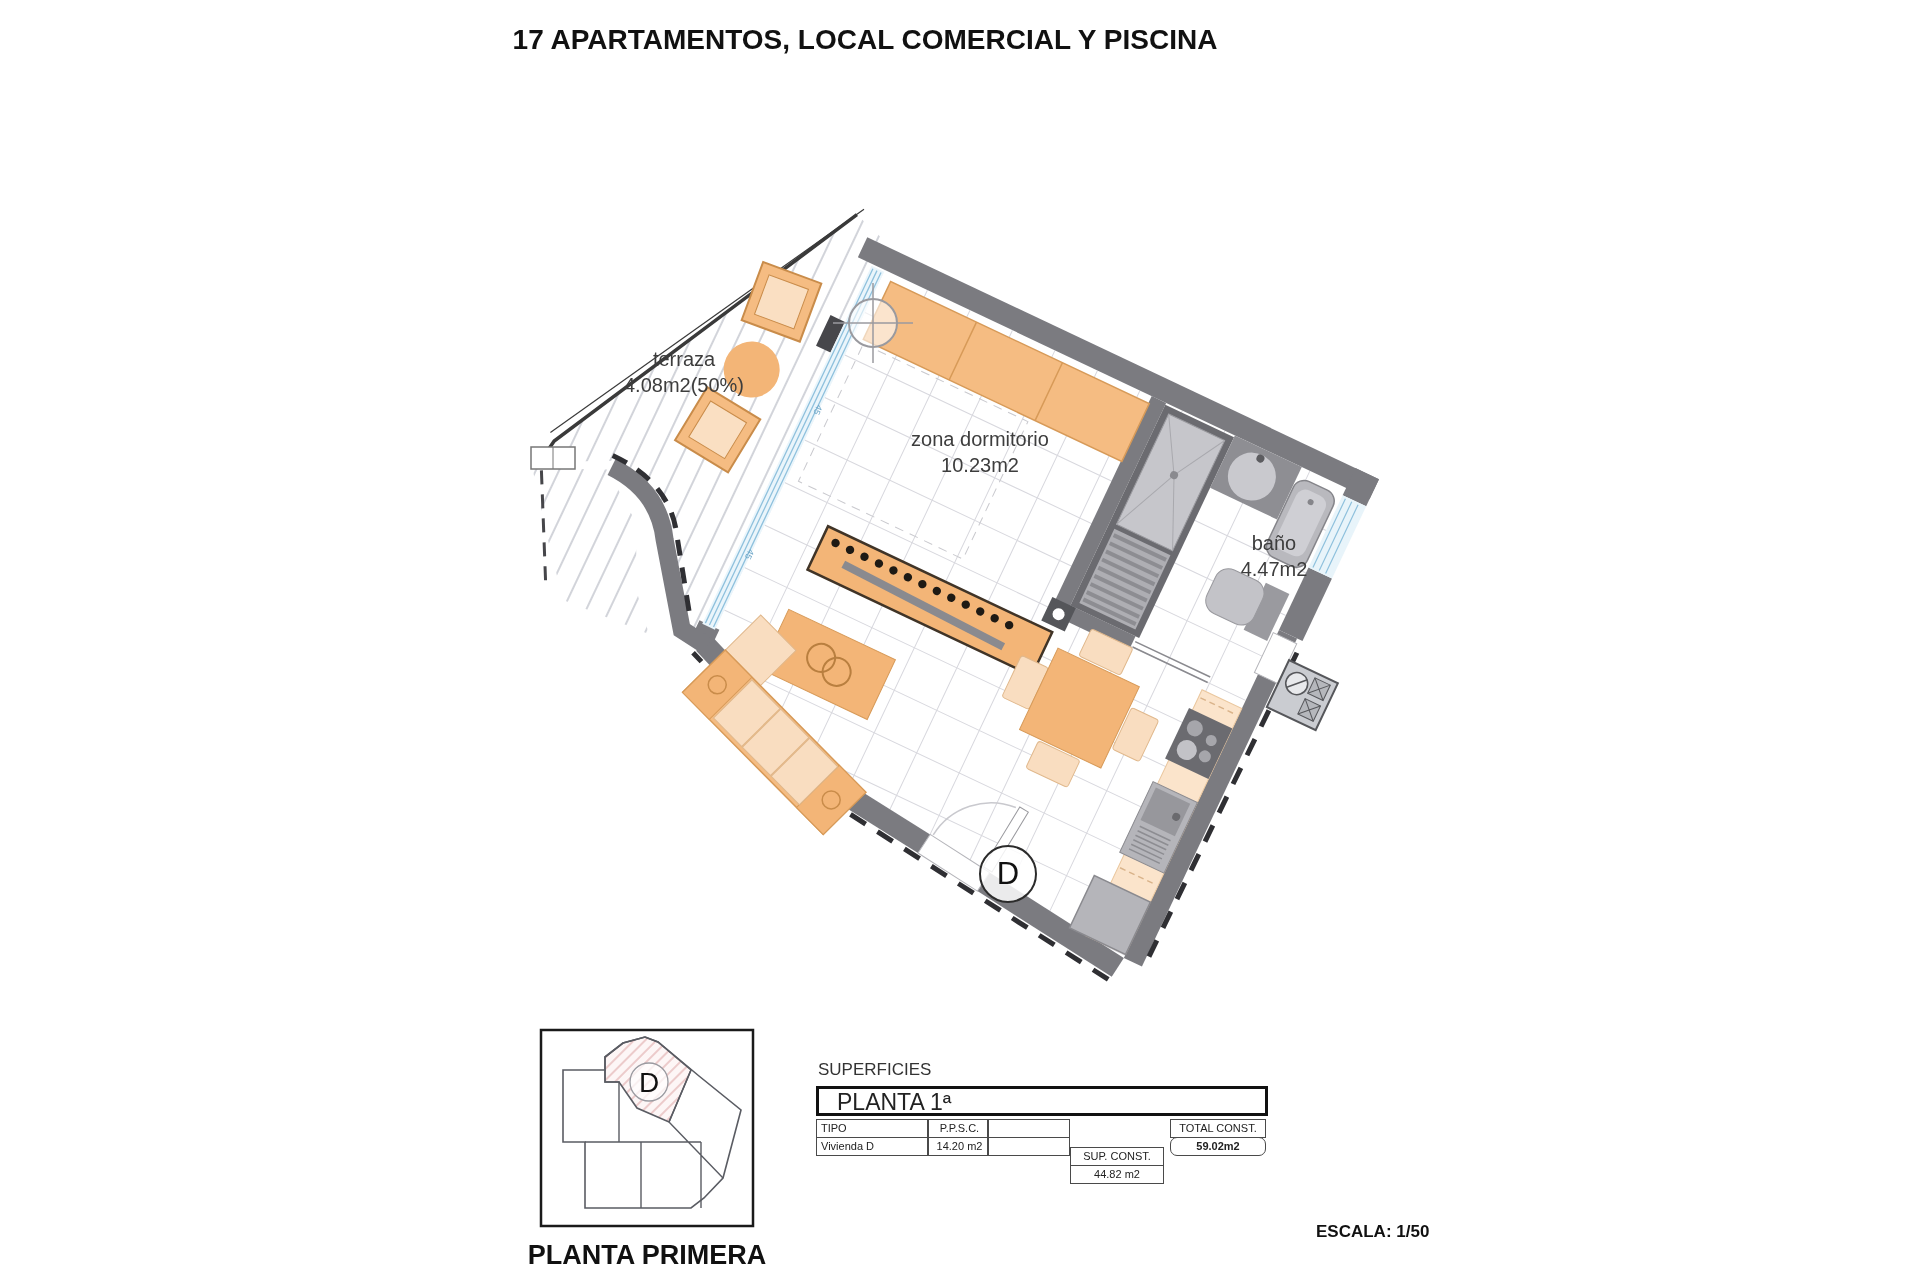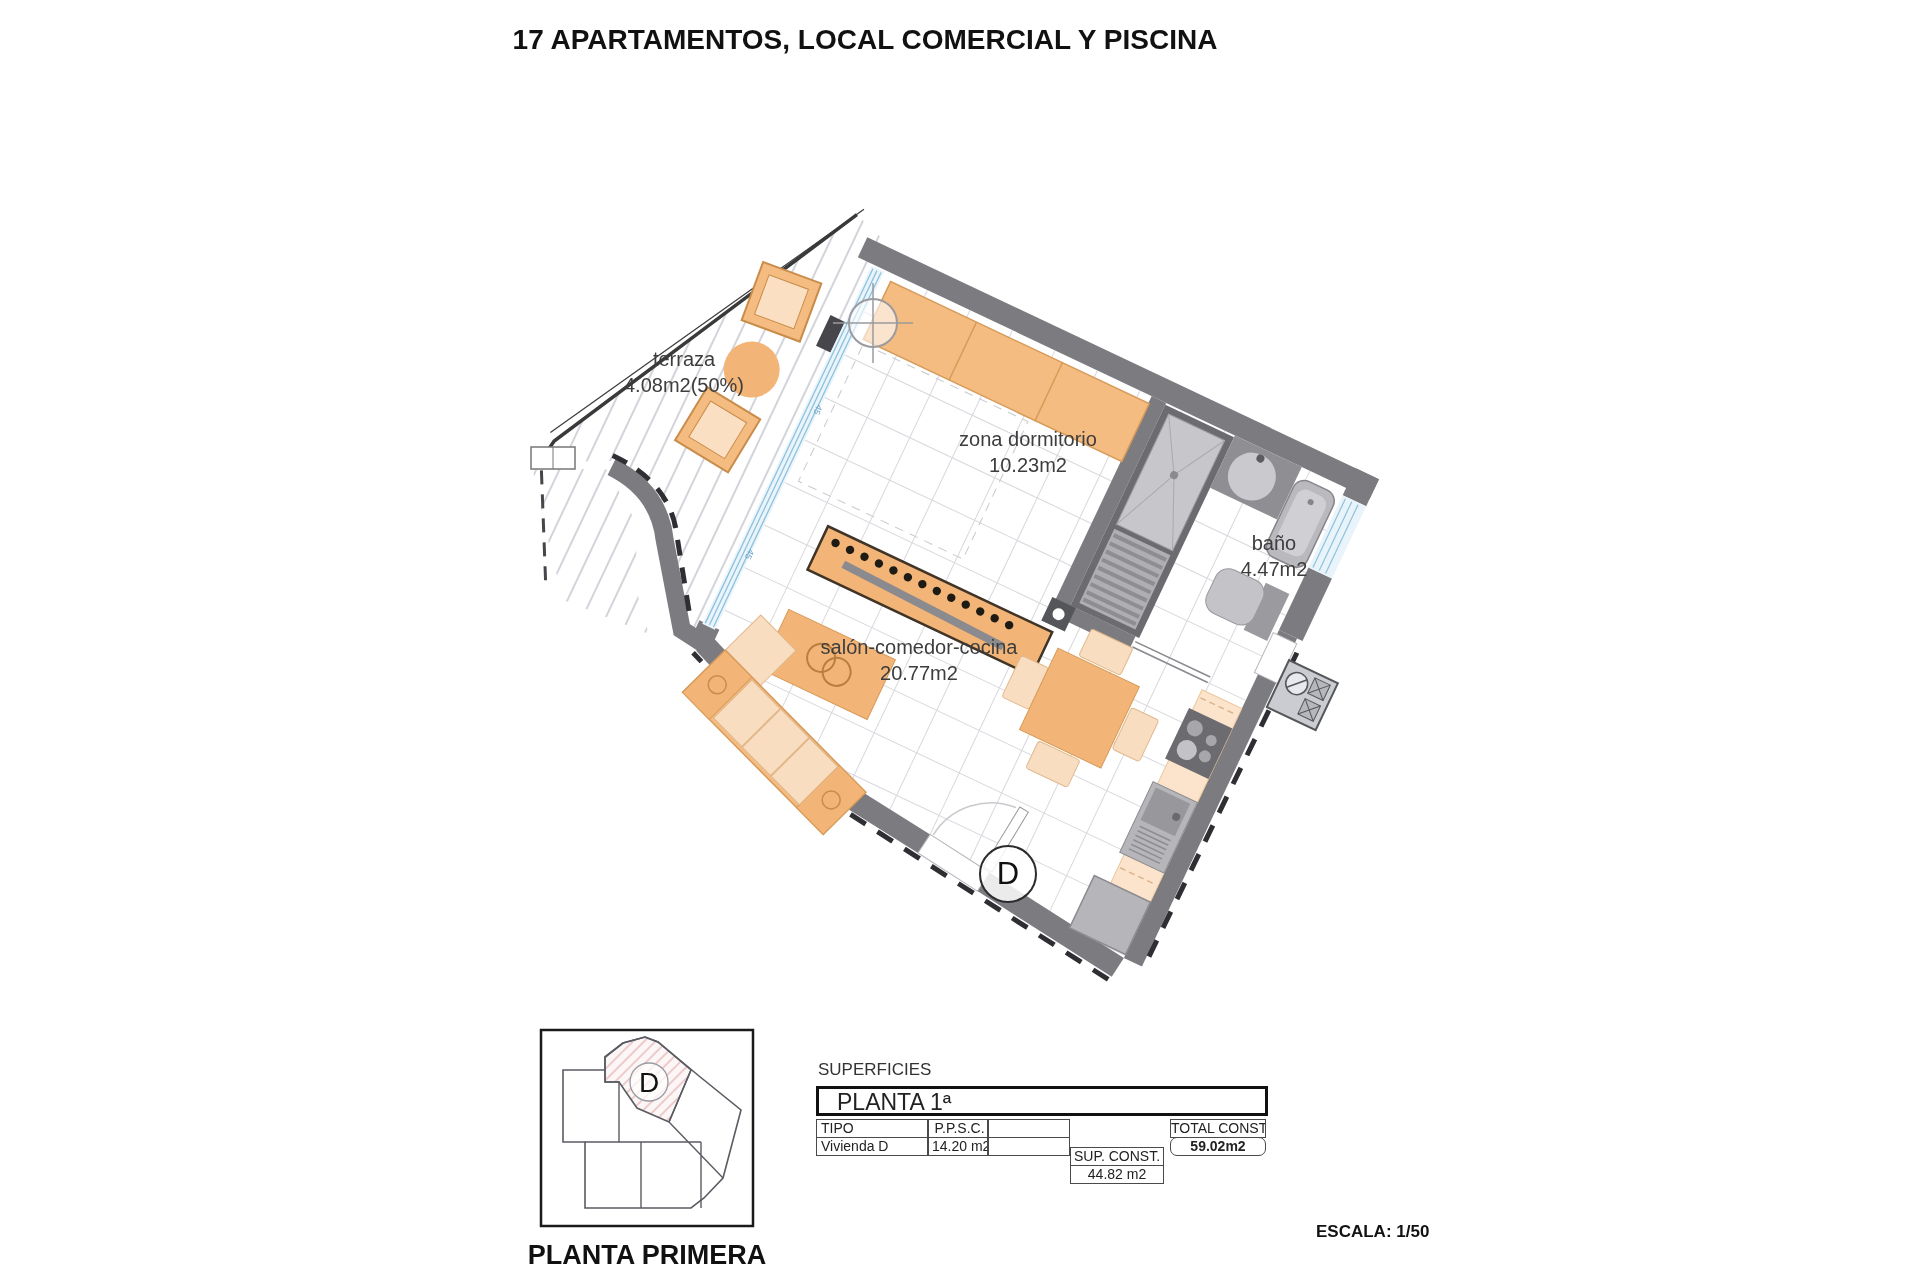--- a/index.html
+++ b/index.html
@@ -11,21 +11,21 @@
   .room-label{transform:translate(-50%,-50%);text-align:center;font-size:20px;line-height:1.3;
               color:#3d3d3d;white-space:nowrap;margin-left:21px;}
   .badge{transform:translate(-50%,-50%);width:54px;height:54px;border:2px solid #2b2b2b;
          border-radius:50%;background:rgba(255,255,255,.85);display:flex;align-items:center;
          justify-content:center;font-size:31px;color:#111;}
   .caption{transform:translateX(-50%);font-size:27px;font-weight:bold;color:#111;white-space:nowrap;}
   .tbl-heading{font-size:17px;color:#333;}
   .planta-box{width:452px;height:30px;border:3px solid #111;box-sizing:border-box;}
   .planta-box span{font-size:23px;color:#222;padding-left:18px;line-height:26px;display:inline-block;}
   .trow{display:flex;}
-  .tcell{box-sizing:border-box;border:1.5px solid #4a4a4a;font-size:14px;color:#222;
+  .tcell{box-sizing:border-box;border:1.5px solid #4a4a4a;font-size:11px;color:#222;
          height:19px;line-height:16px;overflow:hidden;white-space:nowrap;}
   .c0{width:112px;padding-left:4px;}
   .c1{width:60px;padding-left:3px;text-align:center;}
   .c2{width:82px;}
   .c3{width:94px;text-align:center;margin-top:28px;}
   .gap{width:6px;border:none;}
   .c4{width:96px;text-align:center;}
   .bold{font-weight:bold;border-radius:7px;}
   .escala{font-size:17px;font-weight:bold;color:#111;}
 </style>
@@ -247,27 +247,23 @@
       <text x="108" y="62" font-size="28" fill="#111" text-anchor="middle" font-family="Liberation Sans, sans-serif">D</text>
     </g>
   </svg>
 
   <div class="abs title">17 APARTAMENTOS, LOCAL COMERCIAL Y PISCINA</div>
 
   <div class="abs room-label" style="left:663px;top:372px">
     <div>terraza</div>
     <div>4.08m2(50%)</div>
   </div>
-  <div class="abs room-label" style="left:1007px;top:452px">
+  <div class="abs room-label" style="left:959px;top:452px">
     <div>zona dormitorio</div>
     <div>10.23m2</div>
-  </div>
-  <div class="abs room-label" style="left:898px;top:660px">
-    <div>salón-comedor-cocina</div>
-    <div>20.77m2</div>
   </div>
   <div class="abs room-label" style="left:1253px;top:556px">
     <div>baño</div>
     <div>4.47m2</div>
   </div>
 
   <div class="abs badge" style="left:1008px;top:874px">D</div>
 
   <div class="abs caption" style="left:647px;top:1240px">PLANTA PRIMERA</div>
 

